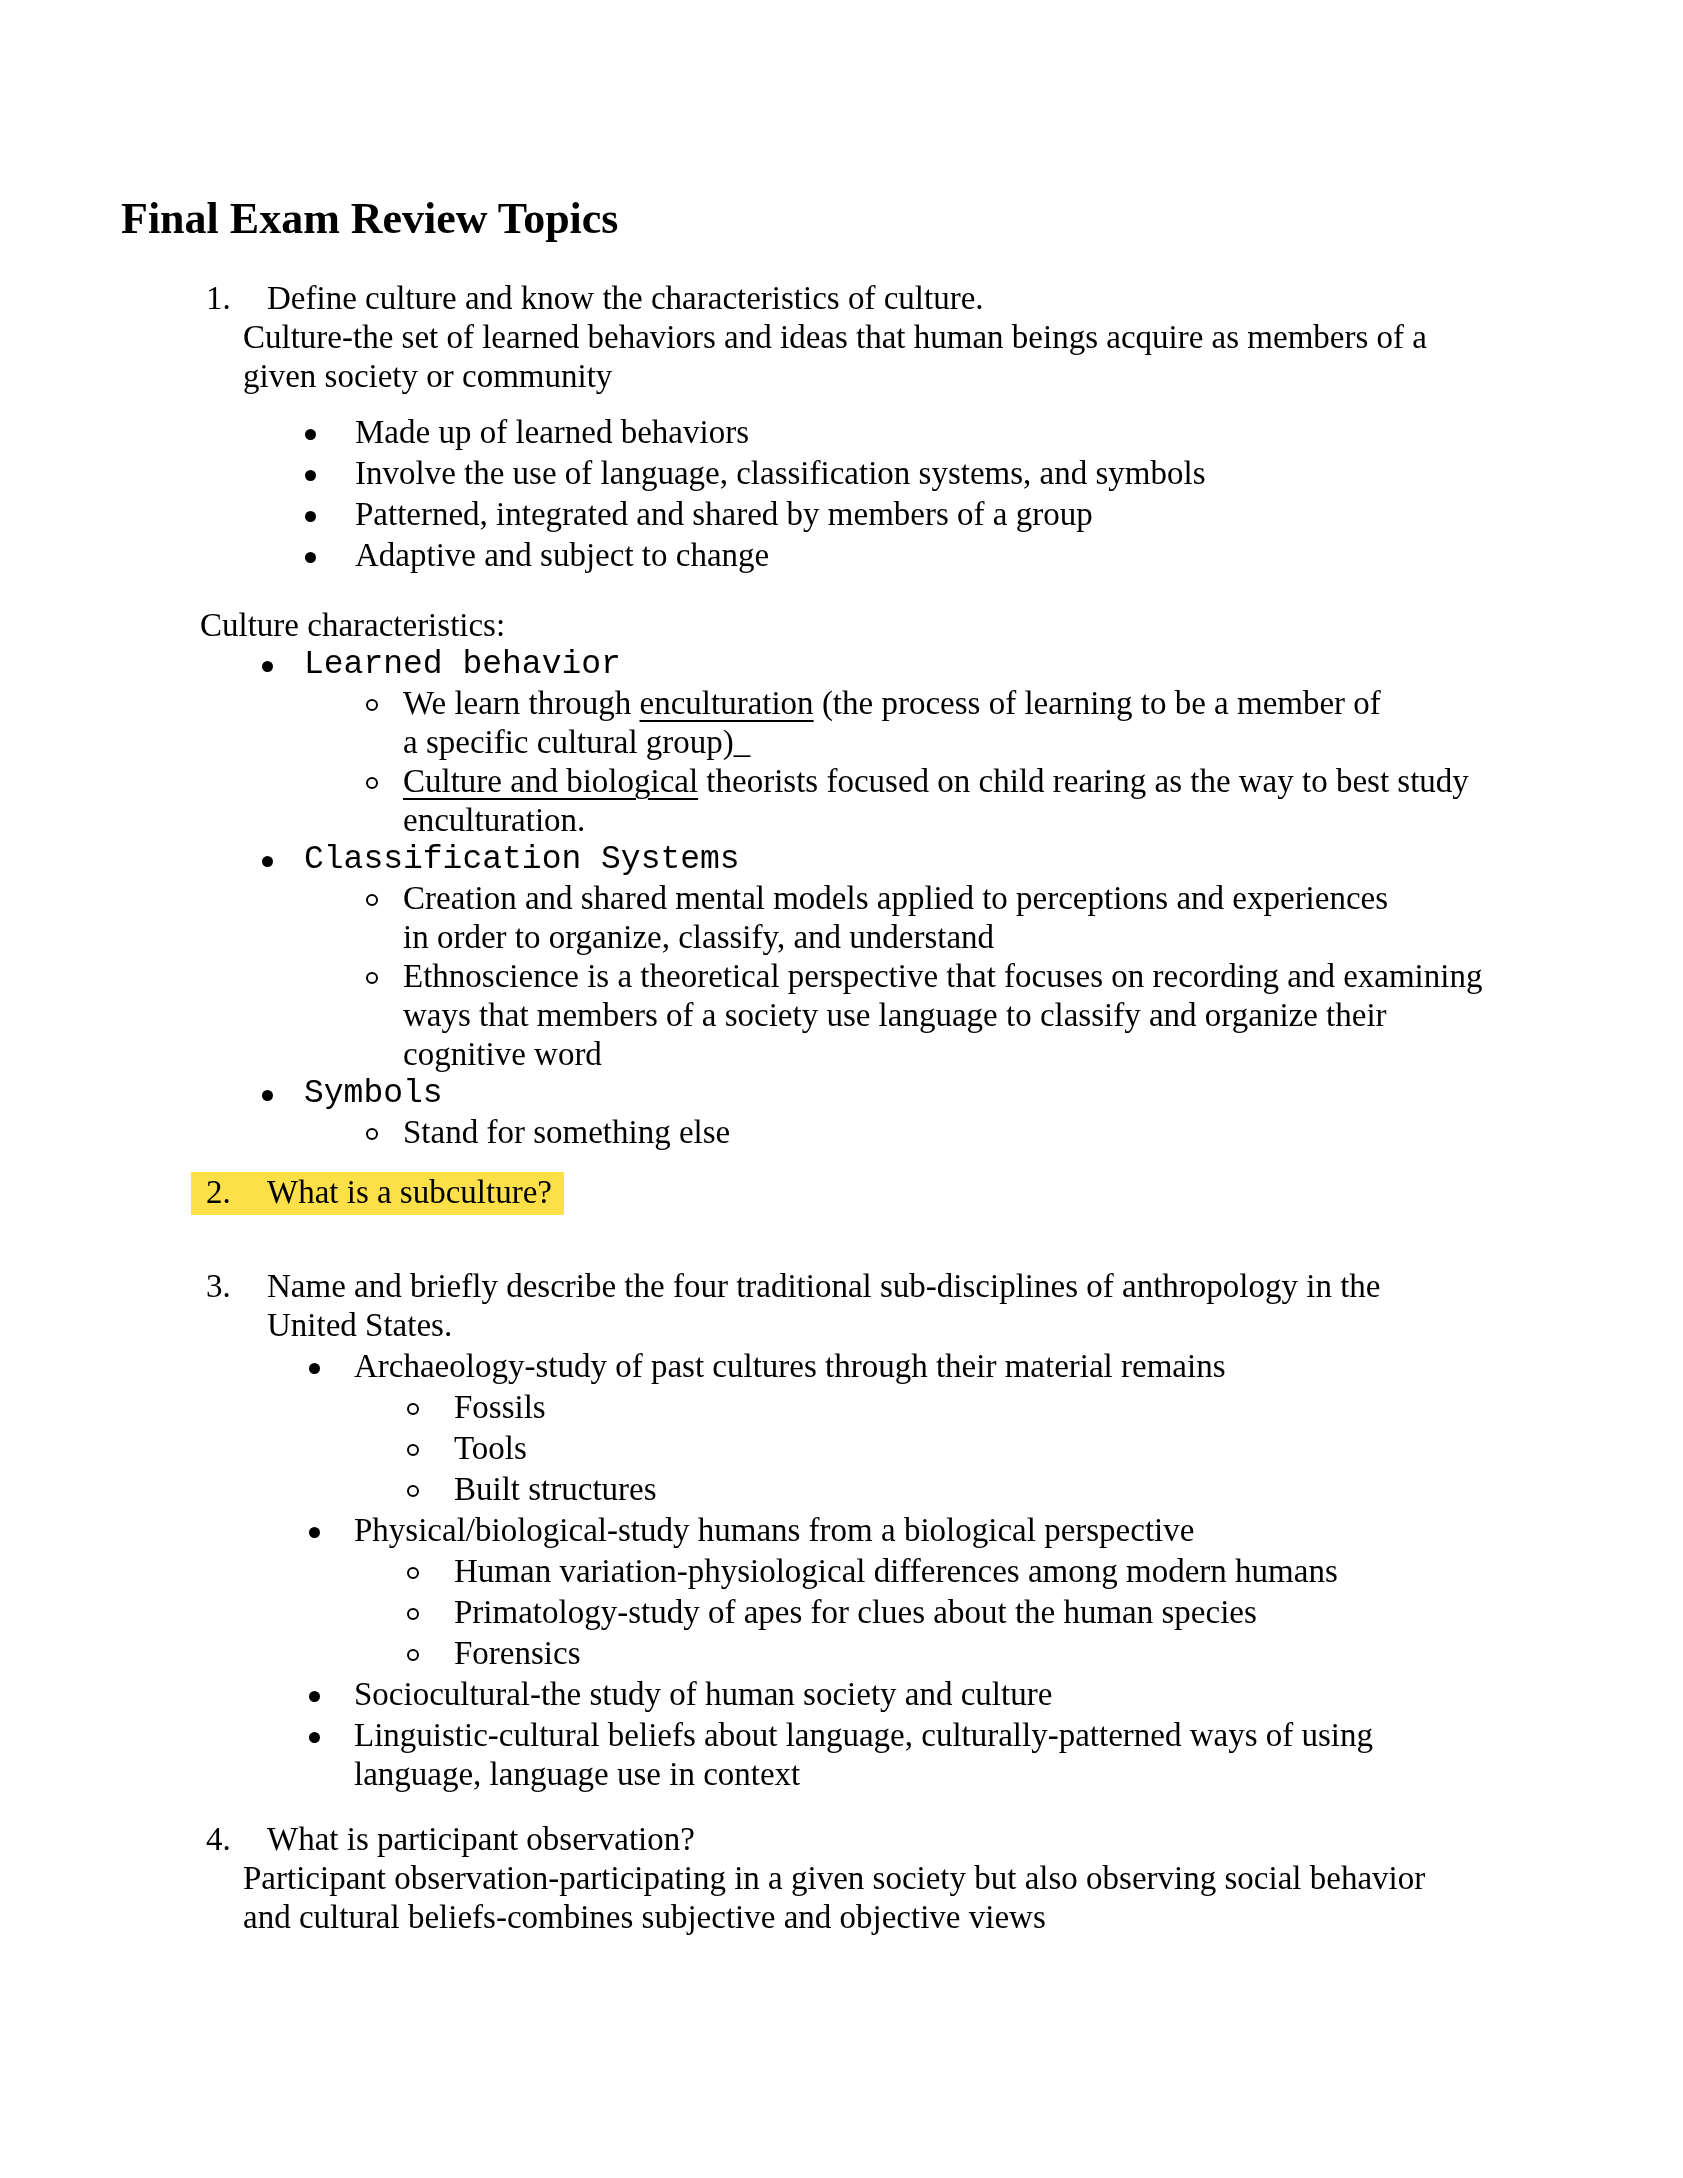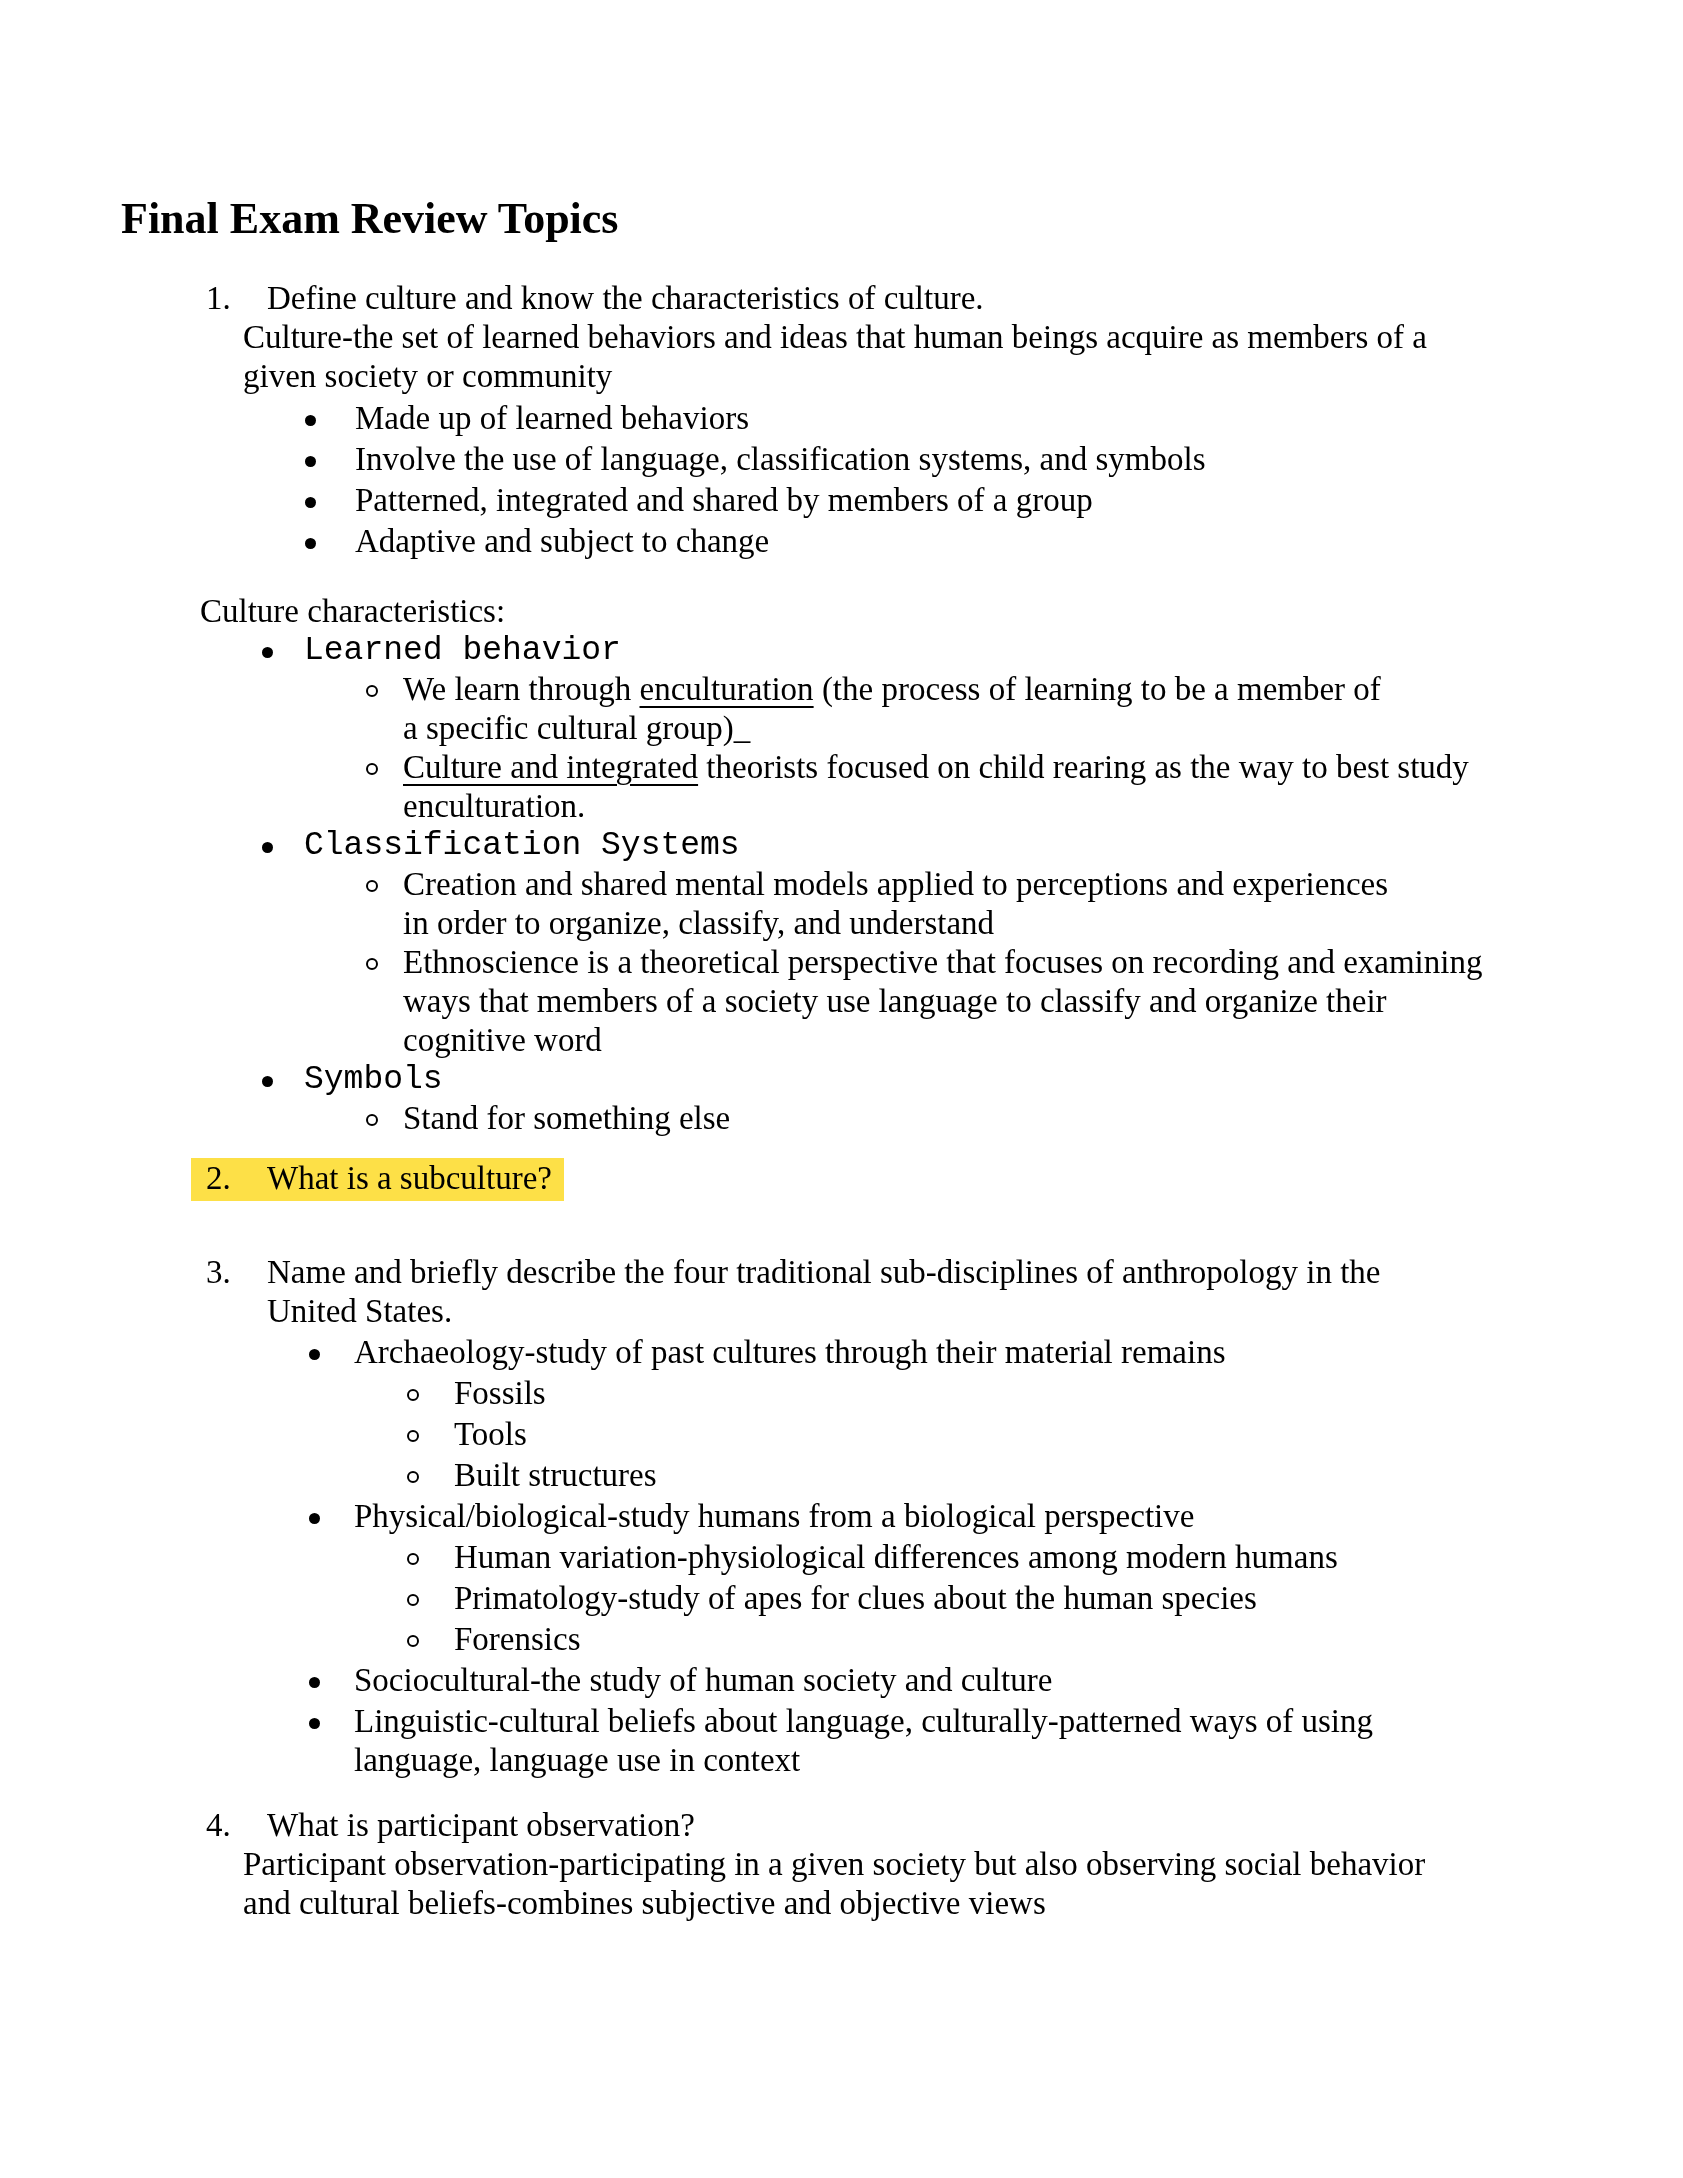--- a/index.html
+++ b/index.html
@@ -38,21 +38,21 @@
     content:"";display:block;width:11px;height:11px;
     background:#000;border-radius:50%;margin-top:16px;
   }
   .b2::before{
     content:"";display:block;width:12px;height:12px;
     border:2px solid #000;border-radius:50%;box-sizing:border-box;margin-top:15px;
   }
 
   
   .q1{margin-top:37px;}
-  .ul-q1{margin-top:3px;}
+  .ul-q1{margin-top:17px;}
   .ul-q1 .row{margin-left:305px;margin-top:2px;}
 
   .cc{margin-top:31px;}
   .cc-head{margin:0 0 0 200px;}
   .cc .l1{margin-left:262px;font-family:Liberation Mono, monospace;}
   .cc .l2{margin-left:366px;}
   .w1005{max-width:995px;}
   .w1020{max-width:1010px;}
   .w1095{max-width:1084px;}
 
@@ -110,21 +110,21 @@
     </div>
     <div class="row l2">
       <span class="marker m37 b2"></span>
       <div class="txt w1005">
         <span>We learn through </span><span class="u">enculturation</span><span> (the process of learning to be a member of a specific cultural group)</span><span>_</span>
       </div>
     </div>
     <div class="row l2">
       <span class="marker m37 b2"></span>
       <div class="txt w1095">
-        <span class="u">Culture and integrated</span><span> theorists focused on child rearing as the way to best study enculturation.</span>
+        <span class="u">Culture and biological</span><span> theorists focused on child rearing as the way to best study enculturation.</span>
       </div>
     </div>
 
     <div class="row l1">
       <span class="marker m42 b1"></span>
       <div class="txt">Classification Systems</div>
     </div>
     <div class="row l2">
       <span class="marker m37 b2"></span>
       <div class="txt w1020">Creation and shared mental models applied to perceptions and experiences in order to organize, classify, and understand</div>

